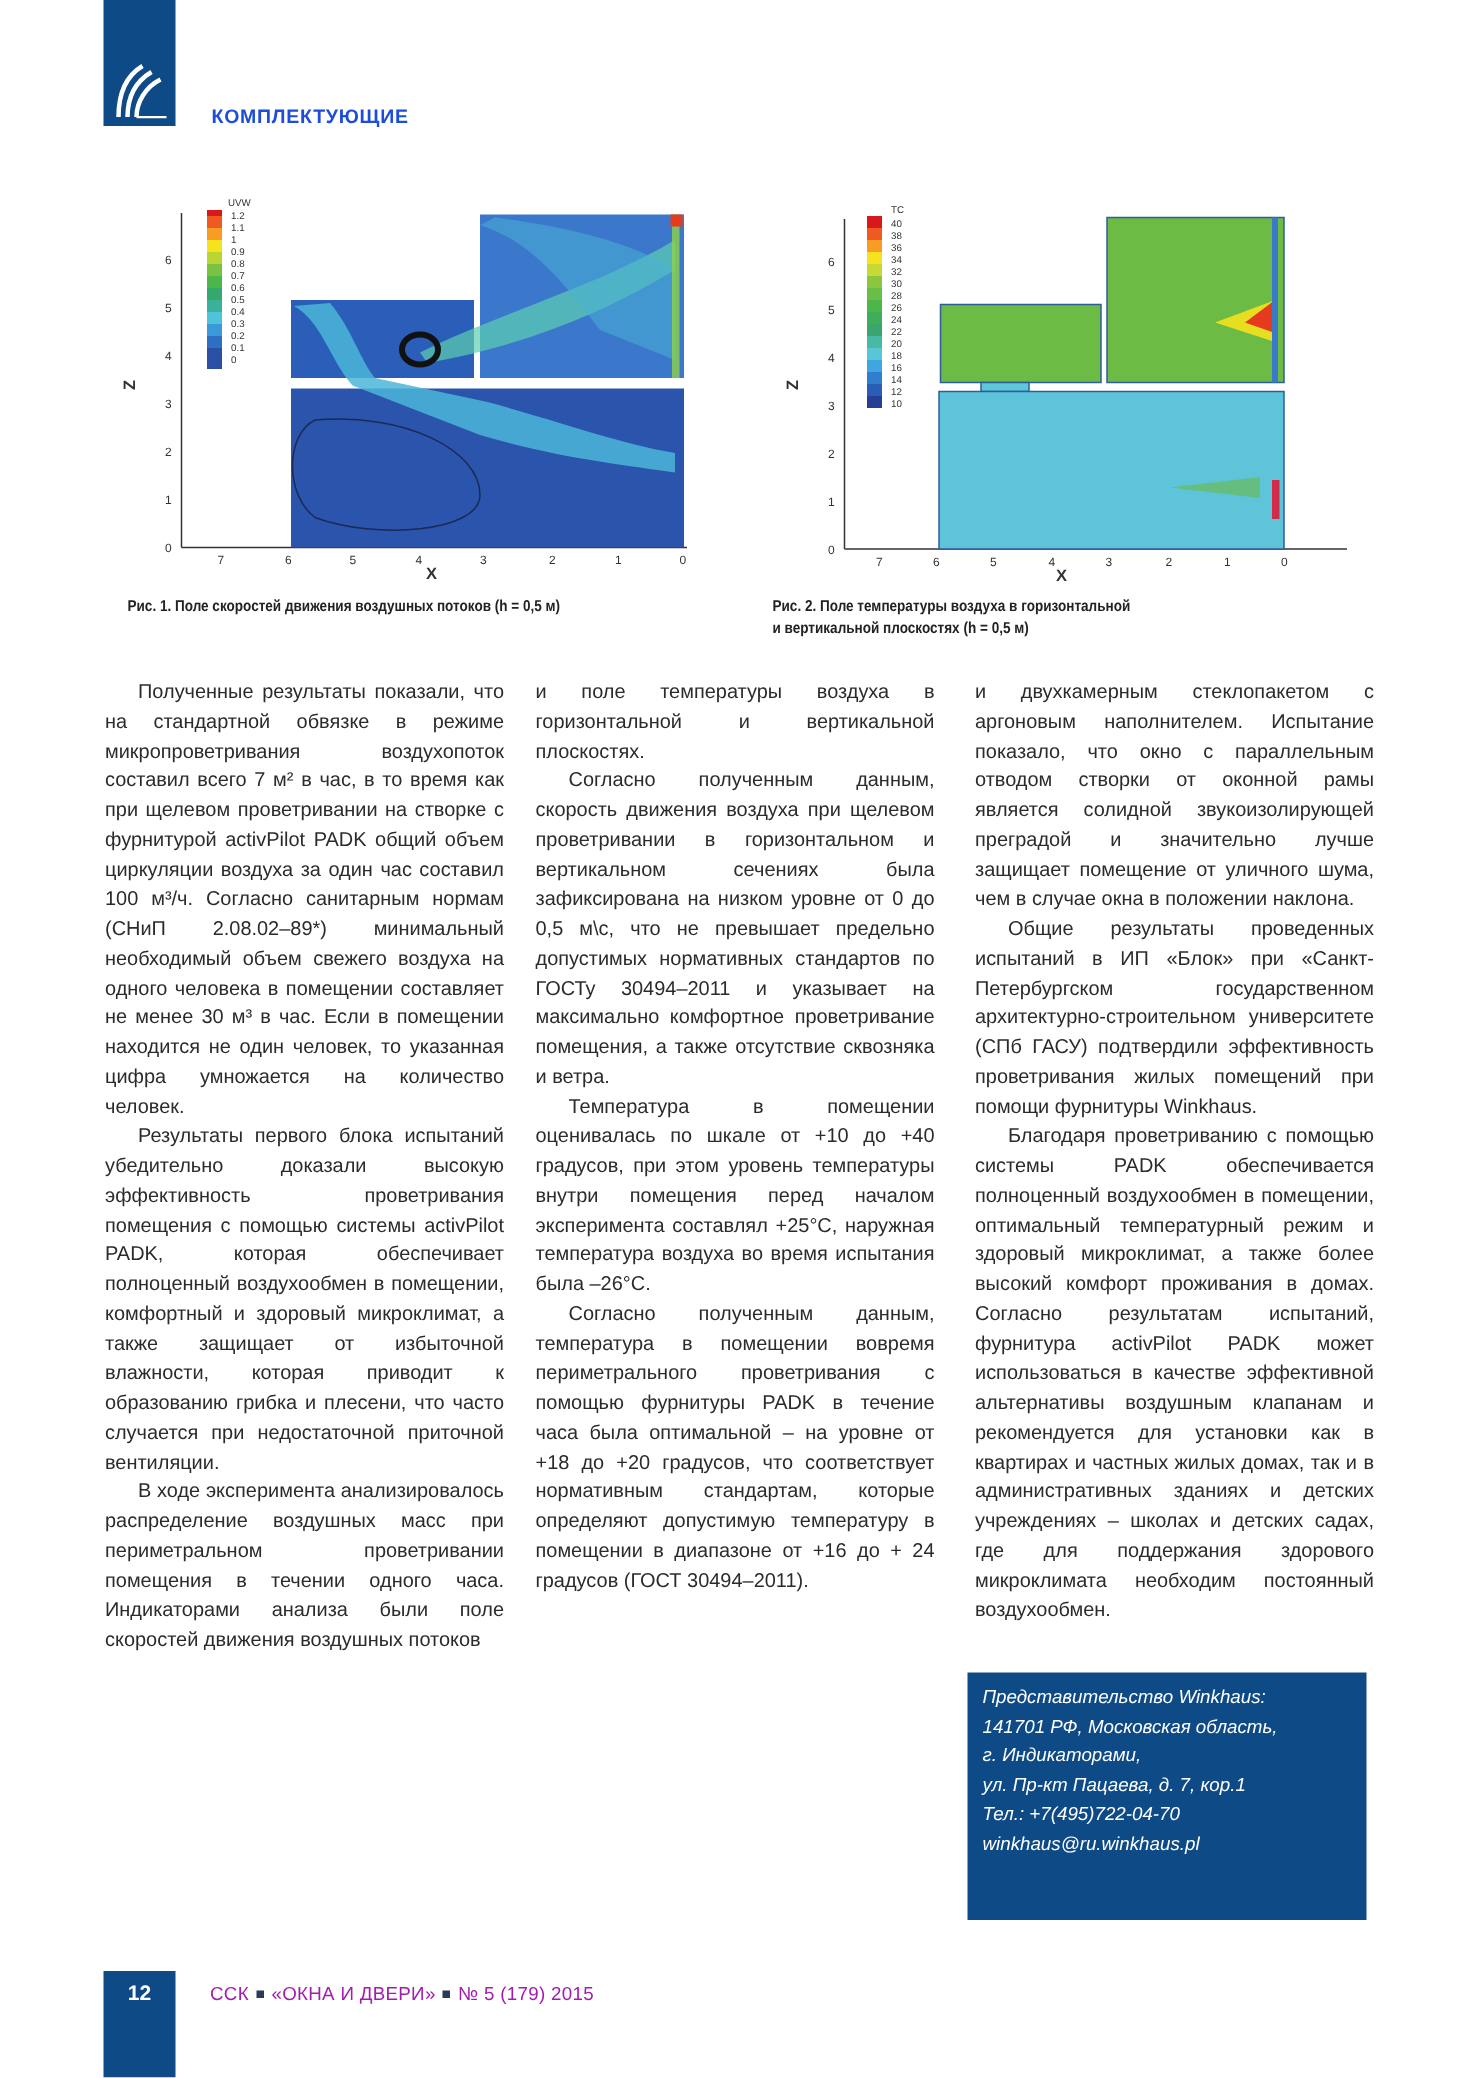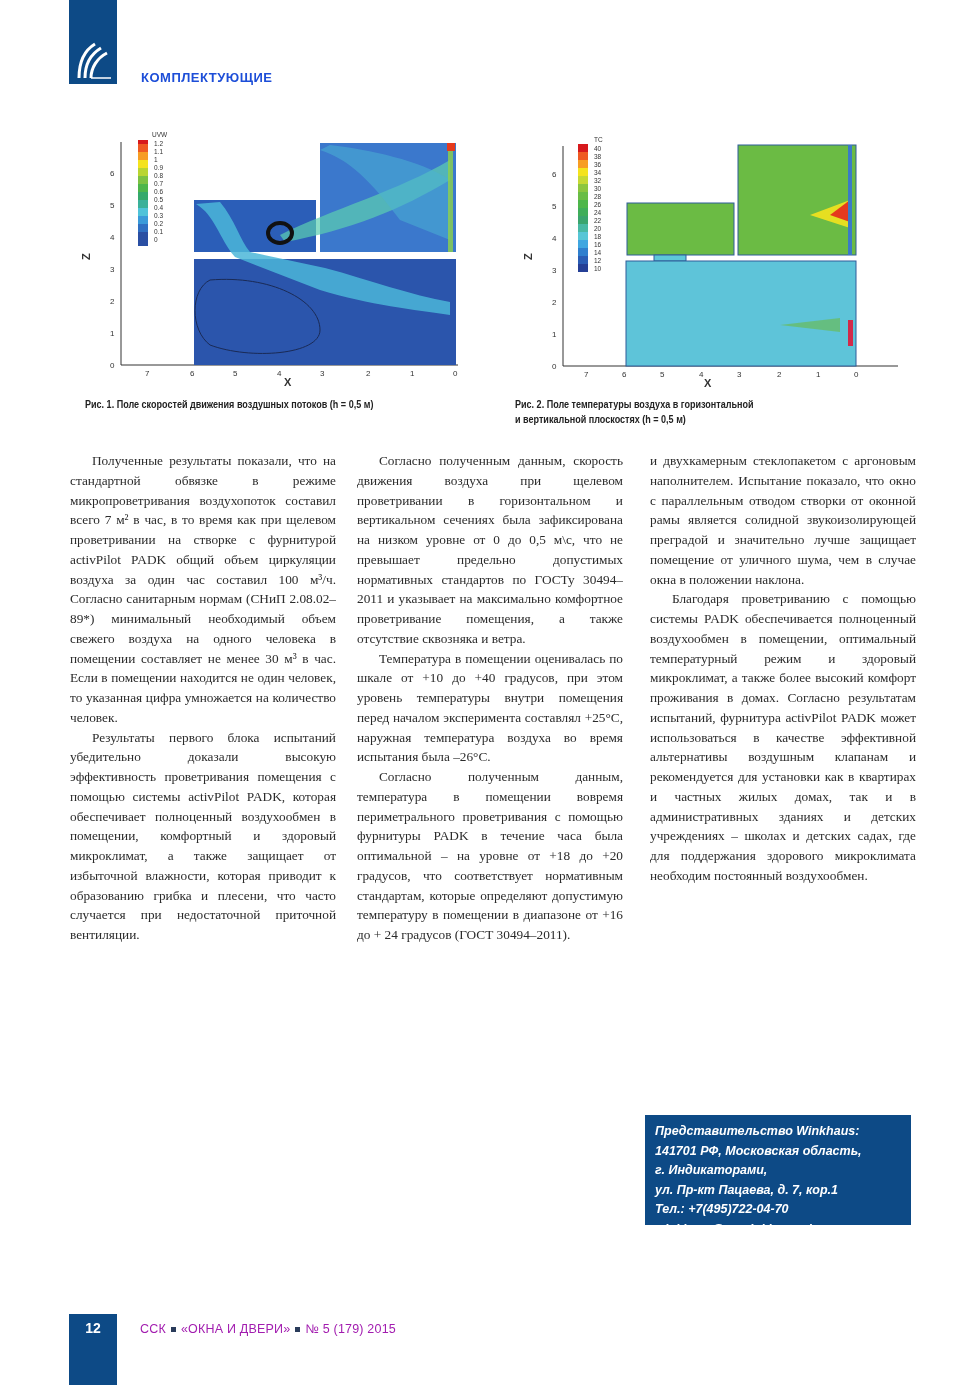--- a/index.html
+++ b/index.html
@@ -8,26 +8,26 @@
   .logo-bar svg{position:absolute;left:6px;top:38px;}
   .section-title{position:absolute;left:141px;top:70px;font-size:13px;font-weight:bold;color:#1d4ed8;letter-spacing:0.5px;}
   .fig{position:absolute;top:120px;width:400px;height:275px;}
   .fig svg{display:block;}
   .fig1{left:70px;}
   .fig2{left:510px;}
   .caption{position:absolute;font-size:10.5px;font-weight:bold;font-family:"Liberation Sans",sans-serif;color:#222;line-height:15px;transform:scaleX(0.86);transform-origin:left top;}
   .cap1{left:85px;top:397px;width:460px;}
   .cap2{left:515px;top:397px;width:380px;}
   .col{position:absolute;top:451px;width:266px;font-size:13.3px;line-height:19.75px;text-align:justify;color:#2b2b2b;}
-  .col p{margin:0;text-indent:22px;font-family:Liberation Serif, serif;}
+  .col p{margin:0;text-indent:22px;}
   .col p.noind{text-indent:0;}
   .c1{left:70px;}
   .c2{left:357px;}
   .c3{left:650px;}
-  .contact{position:absolute;left:645px;top:1115px;width:266px;height:110px;background:#0d4a86;color:#fff;font-style:italic;font-weight:bold;font-size:12.5px;line-height:19.6px;box-sizing:border-box;padding:7px 10px;}
+  .contact{position:absolute;left:645px;top:1115px;width:266px;height:165px;background:#0d4a86;color:#fff;font-style:italic;font-weight:normal;font-size:12.5px;line-height:19.6px;box-sizing:border-box;padding:7px 10px;}
   .contact div{white-space:nowrap;}
   .page-tab{position:absolute;left:69px;top:1314px;width:48px;height:71px;background:#0d4a86;}
   .page-num{position:absolute;left:0;top:6px;width:48px;text-align:center;color:#fff;font-weight:bold;font-size:14px;}
   .footer{position:absolute;left:140px;top:1322px;font-size:12.5px;color:#a21caf;letter-spacing:0.2px;}
   .footer .sq{display:inline-block;width:5px;height:5px;background:#2a3b5a;margin:0 5px;vertical-align:middle;}
 </style>
 </head>
 <body>
 
 <div class="logo-bar">
@@ -185,30 +185,33 @@
 
 <div class="caption cap1">Рис. 1. Поле скоростей движения воздушных потоков (h = 0,5 м)</div>
 <div class="caption cap2">
   <div>Рис. 2. Поле температуры воздуха в горизонтальной</div>
   <div>и вертикальной плоскостях (h = 0,5 м)</div>
 </div>
 
 <div class="col c1">
   <p>Полученные результаты показали, что на стандартной обвязке в режиме микропроветривания воздухопоток составил всего 7 м² в час, в то время как при щелевом проветривании на створке с фурнитурой activPilot PADK общий объем циркуляции воздуха за один час составил 100 м³/ч. Согласно санитарным нормам (СНиП 2.08.02–89*) минимальный необходимый объем свежего воздуха на одного человека в помещении составляет не менее 30 м³ в час. Если в помещении находится не один человек, то указанная цифра умножается на количество человек.</p>
   <p>Результаты первого блока испытаний убедительно доказали высокую эффективность проветривания помещения с помощью системы activPilot PADK, которая обеспечивает полноценный воздухообмен в помещении, комфортный и здоровый микроклимат, а также защищает от избыточной влажности, которая приводит к образованию грибка и плесени, что часто случается при недостаточной приточной вентиляции.</p>
+  <p>В ходе эксперимента анализировалось распределение воздушных масс при периметральном проветривании помещения в течении одного часа. Индикаторами анализа были поле скоростей движения воздушных потоков</p>
 </div>
 
 <div class="col c2">
+  <p class="noind">и поле температуры воздуха в горизонтальной и вертикальной плоскостях.</p>
   <p>Согласно полученным данным, скорость движения воздуха при щелевом проветривании в горизонтальном и вертикальном сечениях была зафиксирована на низком уровне от 0 до 0,5 м\с, что не превышает предельно допустимых нормативных стандартов по ГОСТу 30494–2011 и указывает на максимально комфортное проветривание помещения, а также отсутствие сквозняка и ветра.</p>
   <p>Температура в помещении оценивалась по шкале от +10 до +40 градусов, при этом уровень температуры внутри помещения перед началом эксперимента составлял +25°С, наружная температура воздуха во время испытания была –26°С.</p>
   <p>Согласно полученным данным, температура в помещении вовремя периметрального проветривания с помощью фурнитуры PADK в течение часа была оптимальной – на уровне от +18 до +20 градусов, что соответствует нормативным стандартам, которые определяют допустимую температуру в помещении в диапазоне от +16 до + 24 градусов (ГОСТ 30494–2011).</p>
 </div>
 
 <div class="col c3">
   <p class="noind">и двухкамерным стеклопакетом с аргоновым наполнителем. Испытание показало, что окно с параллельным отводом створки от оконной рамы является солидной звукоизолирующей преградой и значительно лучше защищает помещение от уличного шума, чем в случае окна в положении наклона.</p>
+  <p>Общие результаты проведенных испытаний в ИП «Блок» при «Санкт-Петербургском государственном архитектурно-строительном университете (СПб ГАСУ) подтвердили эффективность проветривания жилых помещений при помощи фурнитуры Winkhaus.</p>
   <p>Благодаря проветриванию с помощью системы PADK обеспечивается полноценный воздухообмен в помещении, оптимальный температурный режим и здоровый микроклимат, а также более высокий комфорт проживания в домах. Согласно результатам испытаний, фурнитура activPilot PADK может использоваться в качестве эффективной альтернативы воздушным клапанам и рекомендуется для установки как в квартирах и частных жилых домах, так и в административных зданиях и детских учреждениях – школах и детских садах, где для поддержания здорового микроклимата необходим постоянный воздухообмен.</p>
 </div>
 
 <div class="contact">
   <div>Представительство Winkhaus:</div>
   <div>141701 РФ, Московская область,</div>
   <div>г. Индикаторами,</div>
   <div>ул. Пр-кт Пацаева, д. 7, кор.1</div>
   <div>Тел.: +7(495)722-04-70</div>
   <div>winkhaus@ru.winkhaus.pl</div>

